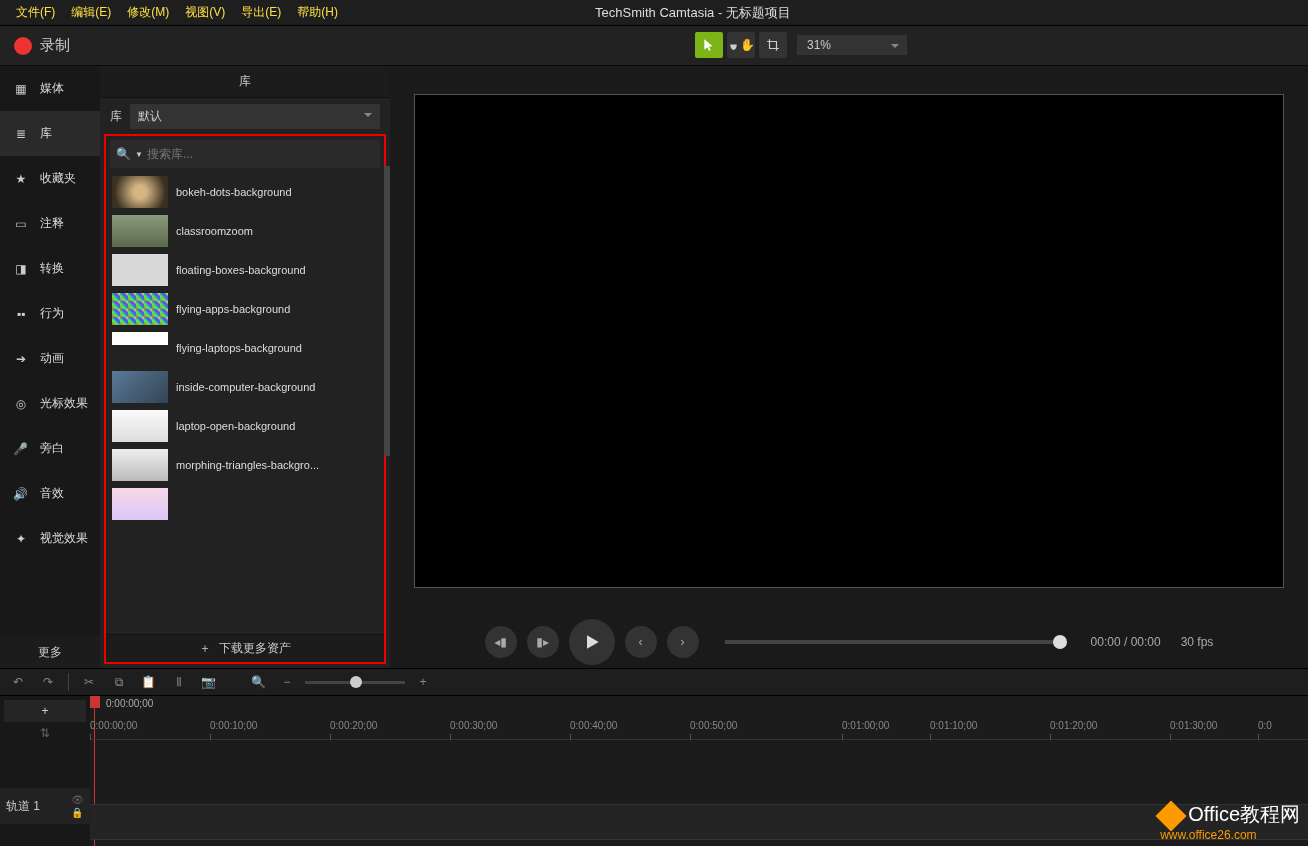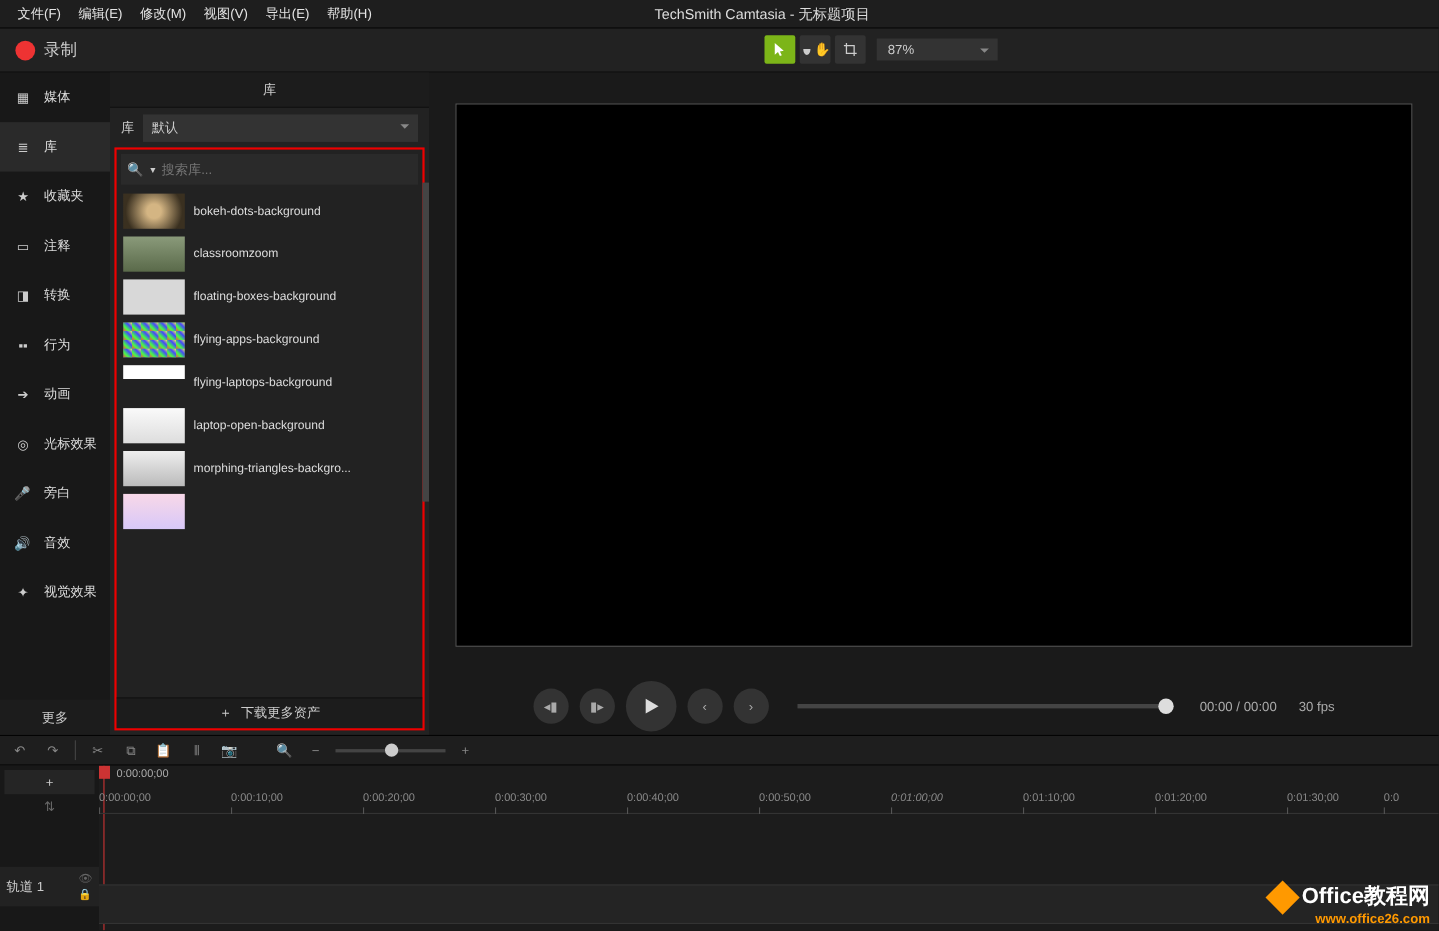--- a/index.html
+++ b/index.html
@@ -1,18 +1,18 @@
 <!DOCTYPE html>
 <html><head>
 <meta charset="utf-8">
 <style>
 *{margin:0;padding:0;box-sizing:border-box;font-family:"Microsoft YaHei",Arial,sans-serif;user-select:none}
 body{background:#1a1a1a;color:#ccc;width:1308px;height:846px;overflow:hidden;font-size:12px}
 .menubar{height:26px;display:flex;align-items:center;padding:0 8px;background:#1e1e1e;border-bottom:1px solid #000}
-.menubar .mi{padding:4px 8px;cursor:pointer;color:#e5e5e5}
+.menubar .mi{padding:4px 8px;cursor:pointer;color:#fde047}
 .menubar .title{flex:1;text-align:center;color:#ddd;font-size:13px}
 .toolbar{height:40px;display:flex;align-items:center;background:#222;border-bottom:1px solid #0a0a0a}
 .record{display:flex;align-items:center;padding:0 14px;cursor:pointer}
 .rec-dot{width:18px;height:18px;border-radius:50%;background:#e33;margin-right:8px}
 .tool-center{position:absolute;left:695px;top:32px;display:flex;align-items:center;gap:4px}
 .tool-btn{width:28px;height:26px;display:flex;align-items:center;justify-content:center;background:#333;cursor:pointer;border-radius:2px}
 .tool-btn.active{background:#7cb518}
 .zoom-sel{background:#333;color:#ccc;padding:3px 30px 3px 10px;position:relative;cursor:pointer;margin-left:6px;width:110px}
 .zoom-sel::after{content:"";position:absolute;right:8px;top:9px;border:4px solid transparent;border-top-color:#888}
 .main{display:flex;height:602px}
@@ -56,21 +56,21 @@
 .tl-add{height:22px;display:flex;align-items:center;justify-content:center;background:#252525;margin:4px;cursor:pointer}
 .tl-track-label{height:36px;display:flex;align-items:center;justify-content:space-between;padding:0 6px;margin-top:48px;background:#222}
 .tl-right{flex:1;position:relative;overflow:hidden}
 .playhead{position:absolute;left:4px;top:0;width:1px;height:150px;background:#c33}
 .playhead::before{content:"";position:absolute;left:-6px;top:0;width:12px;height:12px;background:#c33}
 .tl-time{position:absolute;left:16px;top:2px;font-size:10px;color:#aaa}
 .ruler{position:absolute;left:0;top:24px;right:0;height:20px;border-bottom:1px solid #333}
 .ruler .tick{position:absolute;top:0;font-size:10px;color:#888}
 .ruler .tick::before{content:"";position:absolute;left:0;top:14px;width:1px;height:6px;background:#555}
 .track-area{position:absolute;left:0;top:108px;right:0;height:36px;background:#242424;border-top:1px solid #333;border-bottom:1px solid #333}
-.watermark{position:absolute;right:8px;bottom:4px;text-align:right;font-weight:bold}
+.watermark{position:absolute;right:8px;bottom:4px;text-align:left;font-weight:normal}
 .watermark .l1{color:#f90;font-size:20px}
 .watermark .l1 span{color:#fff}
 .watermark .l2{color:#f90;font-size:12px}
 .wm-cube{display:inline-block;width:22px;height:22px;background:#f90;transform:rotate(45deg);margin-right:6px;vertical-align:middle}
 
 .th0{background:radial-gradient(circle,#d4b583 20%,#3a3020 80%)}
 .th1{background:linear-gradient(#8a9a7a,#5a6a4a)}
 .th2{background:linear-gradient(#c8c8c8,#888)}
 .th3{background:#d8d8d8}
 .th4{background:linear-gradient(45deg,#f44,#4f4,#44f,#ff4);background-size:8px 8px}
@@ -110,21 +110,21 @@
       <svg width="14" height="14" viewBox="0 0 24 24" fill="#ccc">
           <path d="M12 2v8M8 4v7M16 4v7M6 11c0 6 3 10 6 10s6-4 6-10"></path>
         </svg>✋
     </div>
     <div class="tool-btn">
       <svg width="14" height="14" viewBox="0 0 24 24" stroke="#ccc" fill="none" stroke-width="2">
           <path d="M6 2v16h16M2 6h16v16"></path>
         </svg>
     </div>
     <div class="zoom-sel">
-      <span>87%</span>
+      <span>31%</span>
     </div>
   </div>
 </div>
 
 <div class="main">
 
   <div class="sidebar">
     <div class="tab">
       <span class="icon">▦</span>
       <span>媒体</span>
@@ -199,20 +199,24 @@
             <div class="thumb th3"></div>
             <div class="name">floating-boxes-background</div>
           </div>
           <div class="lib-item">
             <div class="thumb th4"></div>
             <div class="name">flying-apps-background</div>
           </div>
           <div class="lib-item">
             <div class="thumb th5"></div>
             <div class="name">flying-laptops-background</div>
+          </div>
+          <div class="lib-item">
+            <div class="thumb th7"></div>
+            <div class="name">inside-computer-background</div>
           </div>
           <div class="lib-item">
             <div class="thumb th8"></div>
             <div class="name">laptop-open-background</div>
           </div>
           <div class="lib-item">
             <div class="thumb th9"></div>
             <div class="name">morphing-triangles-backgro...</div>
           </div>
           <div class="lib-item">
@@ -284,21 +288,21 @@
   <div class="tl-right">
     <div class="playhead"></div>
     <div class="tl-time">0:00:00;00</div>
     <div class="ruler" id="ruler">
         <div class="tick" style="left: 0px;">0:00:00;00</div>
         <div class="tick" style="left: 120px;">0:00:10;00</div>
         <div class="tick" style="left: 240px;">0:00:20;00</div>
         <div class="tick" style="left: 360px;">0:00:30;00</div>
         <div class="tick" style="left: 480px;">0:00:40;00</div>
         <div class="tick" style="left: 600px;">0:00:50;00</div>
-        <div class="tick" style="left: 720px; font-style: italic;">0:01:00;00</div>
+        <div class="tick" style="left: 752px;">0:01:00;00</div>
         <div class="tick" style="left: 840px;">0:01:10;00</div>
         <div class="tick" style="left: 960px;">0:01:20;00</div>
         <div class="tick" style="left: 1080px;">0:01:30;00</div>
         <div class="tick" style="left: 1168px;">0:0</div>
       </div>
     <div class="track-area"></div>
   </div>
 </div>
 
 <div class="watermark">

